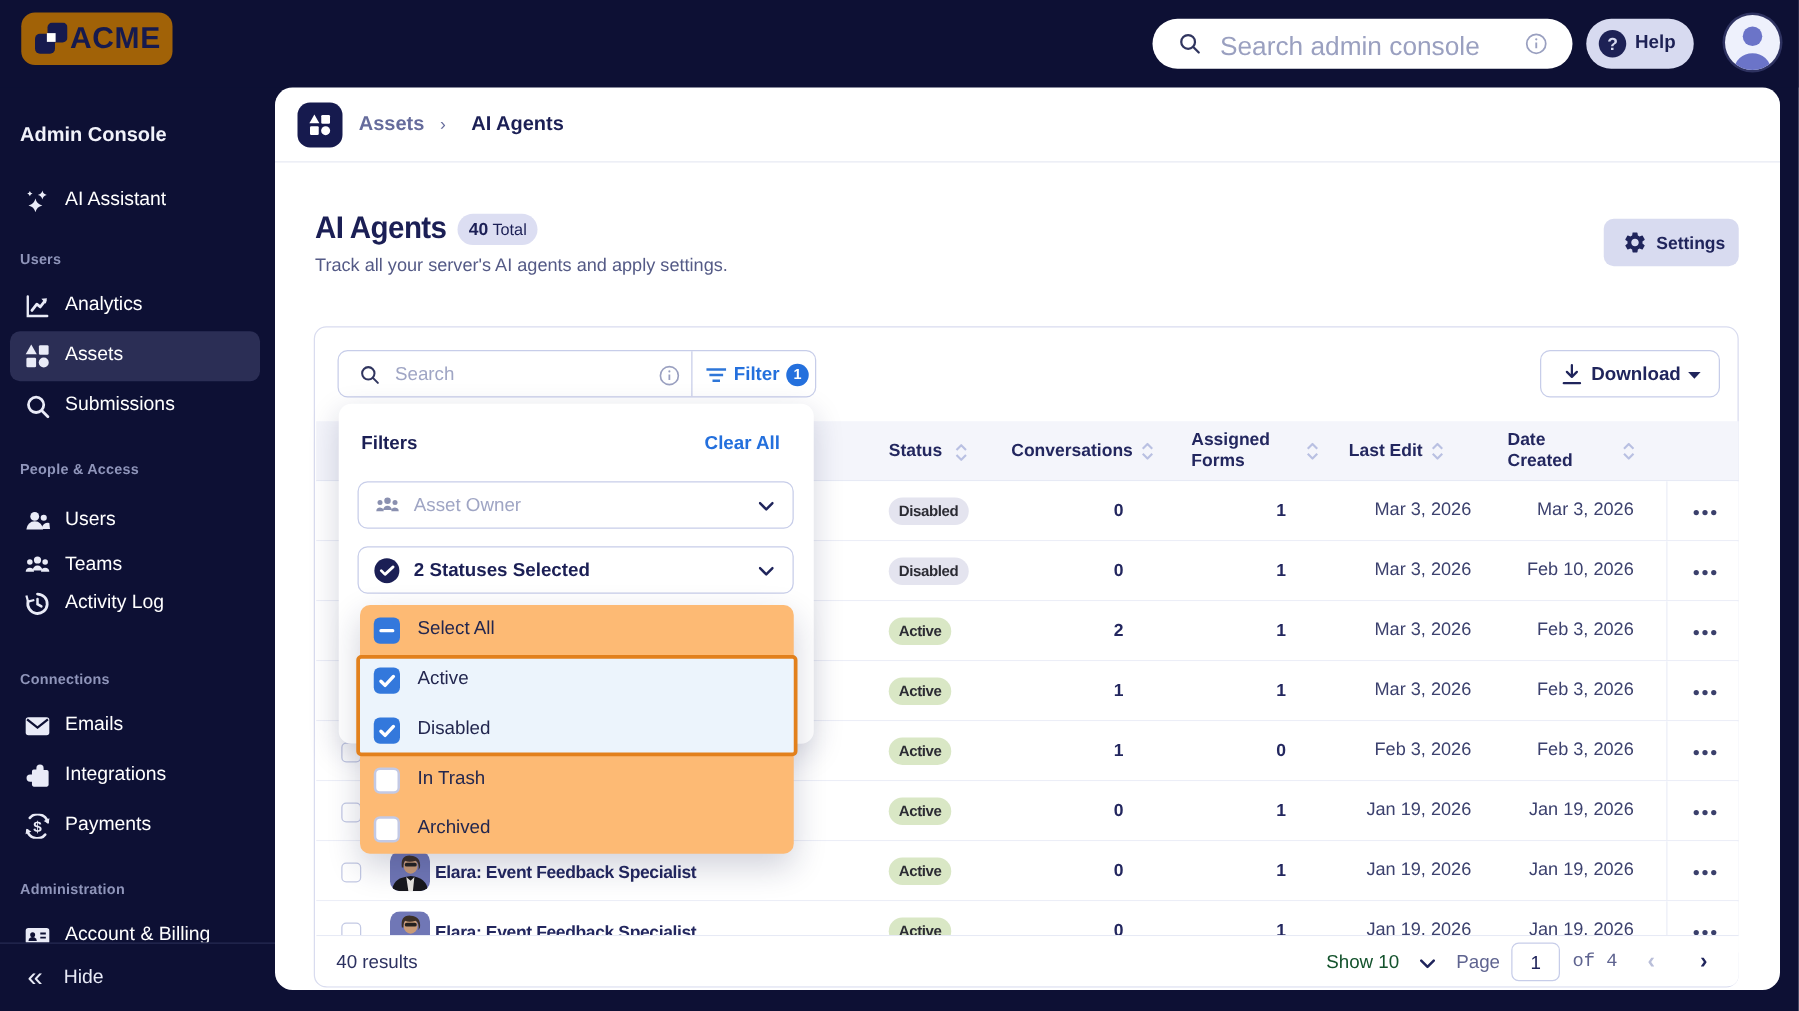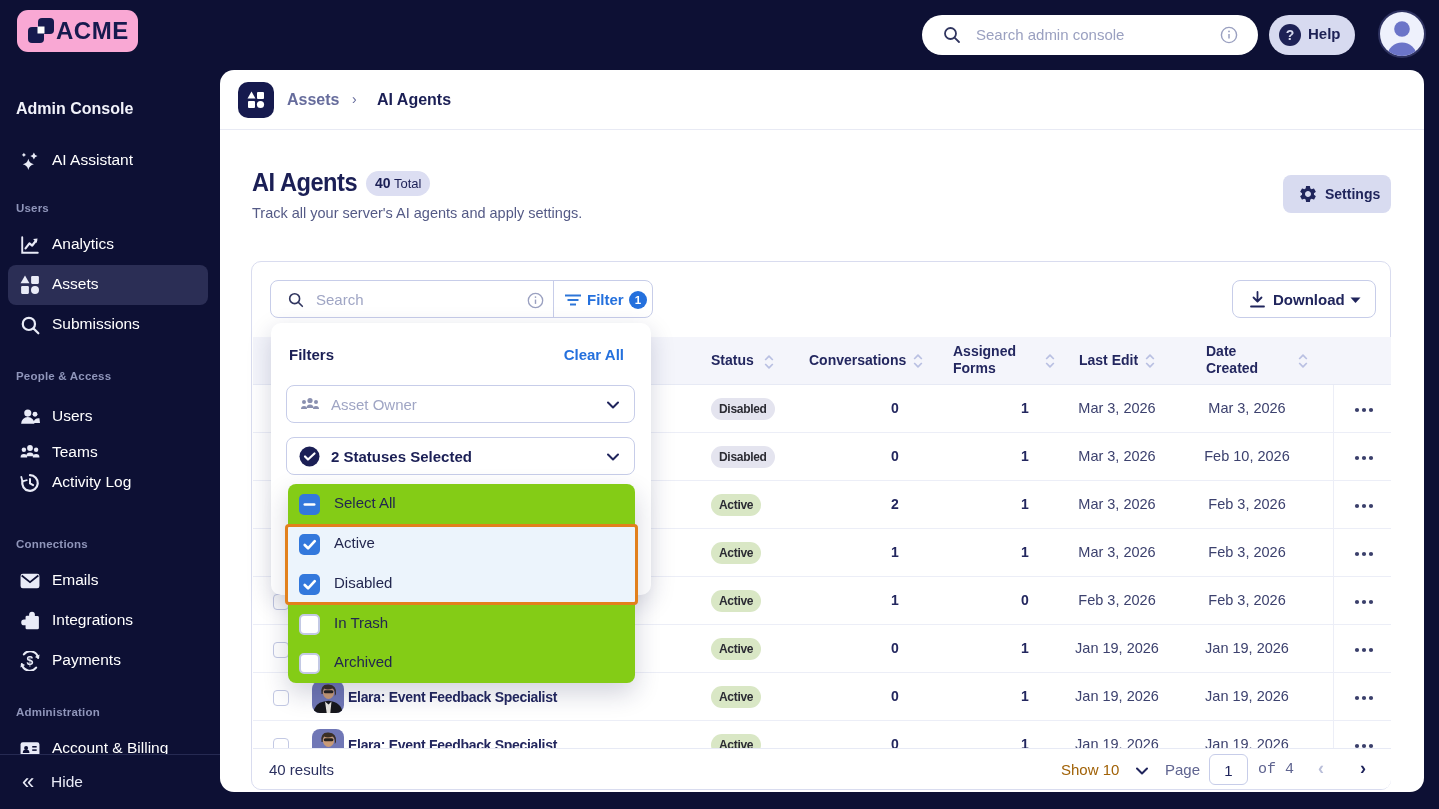--- a/index.html
+++ b/index.html
@@ -1,25 +1,25 @@
 <!DOCTYPE html>
 <html><head>
 <meta charset="utf-8">
 <style>
   * { margin:0; padding:0; box-sizing:border-box; }
   html,body { width:1439px; height:809px; overflow:hidden; }
   body { background:#0d1034; font-family:"Liberation Sans", sans-serif; position:relative; }
 
   
   #topbar { position:absolute; left:0; top:0; width:1439px; height:70px; background:#0d1034; }
-  #logo { position:absolute; left:17px; top:10px; width:121px; height:42px; background:#f9a8d4; border-radius:11px;text-align:center; }
+  #logo { position:absolute; left:17px; top:10px; width:121px; height:42px; background:#a16207; border-radius:11px;text-align:center; }
   #logo .mark { position:absolute; left:11px; top:8px; width:26px; height:26px; }
   #logo .txt { position:absolute; left:39px; top:7px; font-size:24px; font-weight:bold; color:#161a4e; letter-spacing:0.5px; }
   #topsearch { position:absolute; left:922px; top:15px; width:336px; height:40px; background:#fff; border-radius:20px; }
-  #topsearch .ph { position:absolute; left:54px; top:11px; font-size:15px; color:#9aa0c0; }
+  #topsearch .ph { position:absolute; left:54px; top:11px; font-size:21px; color:#9aa0c0; }
   #helpbtn { position:absolute; left:1269px; top:15px; width:86px; height:40px; background:#d7daf0; border-radius:20px; }
   #helpbtn .q { position:absolute; left:10px; top:9px; width:22px; height:22px; border-radius:50%; background:#1d2155; color:#d7daf0; font-size:14px; font-weight:bold; text-align:center; line-height:22px; }
   #helpbtn .t { position:absolute; left:39px; top:10px; font-size:15px; font-weight:bold; color:#1d2155; }
   #avatar { position:absolute; left:1380px; top:12px; width:44px; height:44px; border-radius:50%; background:#eef1fc; box-shadow:0 0 0 2px #2e3260; overflow:hidden; }
 
   
   #sidebar { position:absolute; left:0; top:70px; width:220px; height:739px; color:#e9ebf7; }
   .sb-title { position:absolute; left:16px; font-size:16px; font-weight:bold; color:#f1f2fa; }
   .sb-sec { position:absolute; left:16px; font-size:11.5px; font-weight:bold; color:#8f95ba; letter-spacing:0.2px; }
   .sb-item { position:absolute; left:8px; width:200px; height:40px; border-radius:8px; }
@@ -59,39 +59,39 @@
   #thead { position:absolute; left:1px; top:75px; width:1138px; height:48px; background:#f4f5fb; border-bottom:1px solid #e7eaf5; }
   .hcell { position:absolute; font-size:14px; font-weight:bold; color:#23275f; }
   .row { position:absolute; left:1px; width:1138px; height:48px; border-bottom:1px solid #eceef7; background:#fff; }
   .row .cb { position:absolute; left:20px; top:17px; width:16px; height:16px; border:1.5px solid #c3c9e4; border-radius:4px; }
   .row .av { position:absolute; left:59px; top:8px; width:32px; height:32px; border-radius:8px; overflow:hidden; }
   .row .nm { position:absolute; left:95px; top:16px; font-size:14px; font-weight:bold; color:#23275f; letter-spacing:-0.3px; }
   .chip { position:absolute; left:458px; top:13px; height:22px; border-radius:11px; padding:0 8px; font-size:12px; font-weight:bold; letter-spacing:-0.3px; line-height:22px; color:#2b2b33; }
   .chip.dis { background:#e4e4ef; }
   .chip.act { background:#d9e7c5; }
   .num { position:absolute; top:15px; font-size:14px; font-weight:bold; color:#23275f; width:80px; text-align:center; }
-  .dt { position:absolute; top:15px; font-size:14.5px; color:#3c416e; width:120px; text-align:center; }
+  .dt { position:absolute; top:15px; font-size:14.5px; color:#3c416e; width:120px; text-align:right; }
   .dots { position:absolute; left:1080px; top:0; width:59px; height:48px; border-left:1px solid #eceef7; }
   .dots svg { position:absolute; left:20px; top:22px; }
 
   #tfoot { position:absolute; left:1px; top:486px; width:1138px; height:41px; border-top:1px solid #e7eaf5; background:#fff; border-radius:0 0 9px 9px; font-size:15px; }
   #tfoot .res { position:absolute; left:16px; top:12px; color:#2c3160; }
 
   
   #fpanel { position:absolute; left:51px; top:253px; width:380px; height:272px; background:#fff; border-radius:10px; box-shadow:0 8px 24px rgba(23,28,76,0.18); z-index:20; }
   #fpanel .hd { position:absolute; left:18px; top:23px; font-size:15px; font-weight:bold; color:#1b1f55; }
   #fpanel .clr { position:absolute; right:27px; top:23px; font-size:15px; font-weight:bold; color:#2470dd; }
   .fselect { position:absolute; left:15px; width:349px; height:38px; border:1px solid #c7cde9; border-radius:8px; }
   #fsel1 { top:62px; }
   #fsel2 { top:114px; }
   .fselect .lbl { position:absolute; left:44px; top:10px; font-size:15px; }
   #fsel1 .lbl { color:#9fa5c4; }
   #fsel2 .lbl { color:#1b1f55; font-weight:bold; }
 
-  #lpanel { position:absolute; left:68px; top:414px; width:347px; height:199px; background:#84cc16; border-radius:8px; box-shadow:0 10px 26px rgba(23,28,76,0.2); z-index:21; }
+  #lpanel { position:absolute; left:68px; top:414px; width:347px; height:199px; background:#fdba74; border-radius:8px; box-shadow:0 10px 26px rgba(23,28,76,0.2); z-index:21; }
   .lrow { position:absolute; left:0; width:347px; height:40px; }
   .lrow .box { position:absolute; left:11px; top:10px; width:21px; height:21px; border-radius:5px; }
   .lrow .box.off { border:2px solid #c3c9e4; background:#fff; }
   .lrow .box.on { background:#3378dc; }
   .lrow .lb { position:absolute; left:46px; top:10px; font-size:15px; color:#23274f; }
   #hl { position:absolute; left:-3px; top:40px; width:353px; height:81px; background:#ecf4fc; border:3.5px solid #e2801c; border-radius:4px; z-index:0; }
 </style>
 </head>
 <body>
 
@@ -501,21 +501,21 @@
             <svg width="20" height="6" viewBox="0 0 20 6">
               <circle cx="3" cy="3" r="2.1" fill="#3a3f6b"></circle>
               <circle cx="10" cy="3" r="2.1" fill="#3a3f6b"></circle>
               <circle cx="17" cy="3" r="2.1" fill="#3a3f6b"></circle>
             </svg>
           </div>
         </div>
       </div>
     <div id="tfoot">
       <div class="res">40 results</div>
-    <div style="position:absolute;left:808px;top:12px;color:#a16207;">Show 10</div>
+    <div style="position:absolute;left:808px;top:12px;color:#14532d;">Show 10</div>
         <svg style="position:absolute;left:883px;top:18px" width="12" height="8" viewBox="0 0 12 8">
           <path d="M1 1.5 L6 6.5 L11 1.5" fill="none" stroke="#20255c" stroke-width="2" stroke-linecap="round" stroke-linejoin="round"></path>
         </svg>
         <div style="position:absolute;left:912px;top:12px;color:#5f6490;">Page</div>
         <div style="position:absolute;left:956px;top:5px;width:39px;height:31px;border:1px solid #c7cde9;border-radius:6px;text-align:center;line-height:31px;color:#20255c;">1</div>
         <div style="position:absolute;left:1005px;top:12px;color:#5f6490;font-family:Liberation Mono, monospace;">of 4</div>
         <div style="position:absolute;left:1065px;top:9px;color:#b9bed9;font-size:18px;font-weight:bold;">‹</div>
         <div style="position:absolute;left:1107px;top:9px;color:#20255c;font-size:18px;font-weight:bold;">›</div>
       </div>
   </div>

